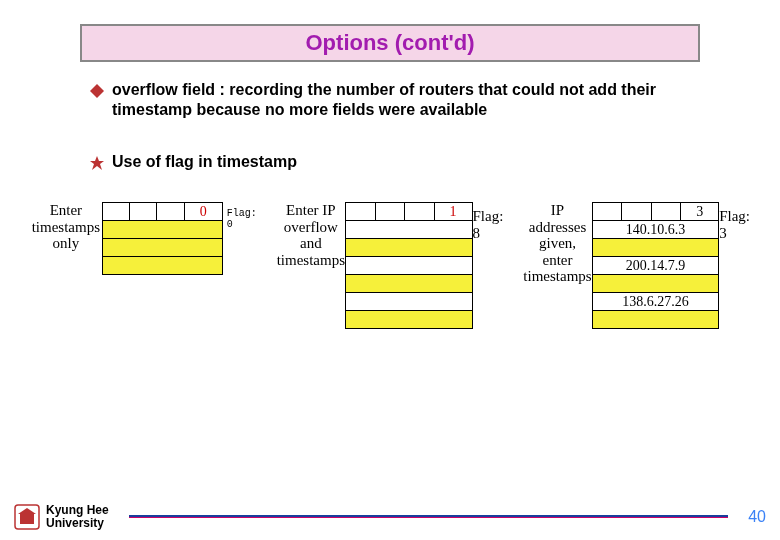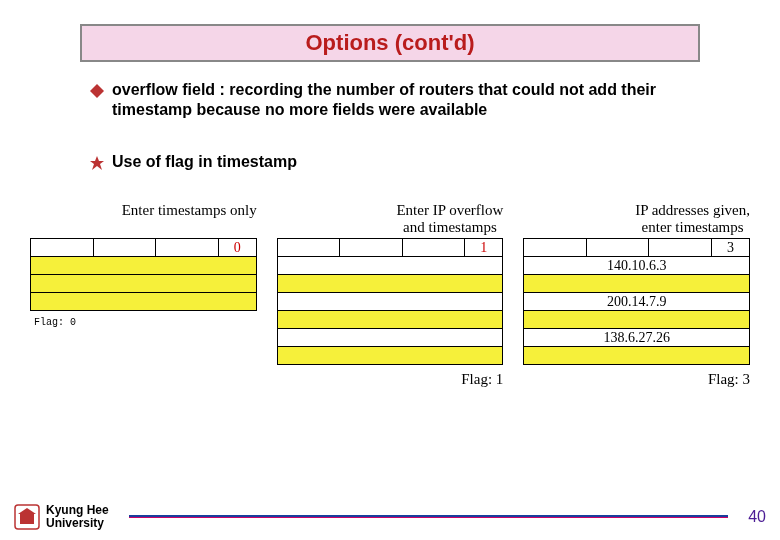--- a/index.html
+++ b/index.html
@@ -14,21 +14,21 @@
   .title-bar {
     margin: 24px 80px 0 80px;
     background: #f5d6e8;
     border: 2px solid #888;
     text-align: center;
     padding: 4px 0;
   }
   .title-bar h1 {
     font-size: 22px;
     font-weight: bold;
-    color: #b91c1c;
+    color: #a21caf;
   }
   .content {
     margin: 18px 80px 0 80px;
   }
   .bullet-row {
     display: flex;
     align-items: flex-start;
     margin-left: 10px;
   }
   .bullet-icon {
@@ -46,22 +46,22 @@
   .indent { margin-left: 8px; }
   .diagrams {
     display: flex;
     justify-content: space-between;
     margin: 30px 30px 0 30px;
     gap: 20px;
   }
   .diagram {
     flex: 1;
     display: flex;
-    flex-direction: column;
-    align-items: flex-end;
+    flex-direction: row;
+    align-items: flex-start;
   }
   .dia-top-label {
     font-family: "Times New Roman", serif;
     font-size: 15px;
     text-align: center;
     min-height: 34px;
     line-height: 1.1;
     margin-bottom: 2px;
   }
   .tbl {
@@ -114,21 +114,21 @@
   .footer-line {
     flex: 1;
     height: 3px;
     background: #1a3e9c;
     margin-left: 20px;
     margin-right: 20px;
     border-bottom: 1px solid #c06;
   }
   .pagenum {
     font-size: 16px;
-    color: #4c1d95;
+    color: #3b82f6;
   }
 </style>
 </head>
 <body>
 
 <div class="title-bar">
   <h1>Options (cont'd)</h1>
 </div>
 
 <div class="content">
@@ -198,21 +198,21 @@
             <td class="yellow" colspan="4"></td>
           </tr>
       <tr>
             <td colspan="4"></td>
           </tr>
       <tr>
             <td class="yellow" colspan="4"></td>
           </tr>
     </tbody>
       </table>
-    <div class="flag-label-center">Flag: 1</div>
+    <div class="flag-label-center">Flag: 8</div>
   </div>
 
   <div class="diagram">
     <div class="dia-top-label">
       <span>IP addresses given,</span><br>
       <span>enter timestamps</span>
     </div>
     <table class="tbl">
       <tbody>
           <tr>

